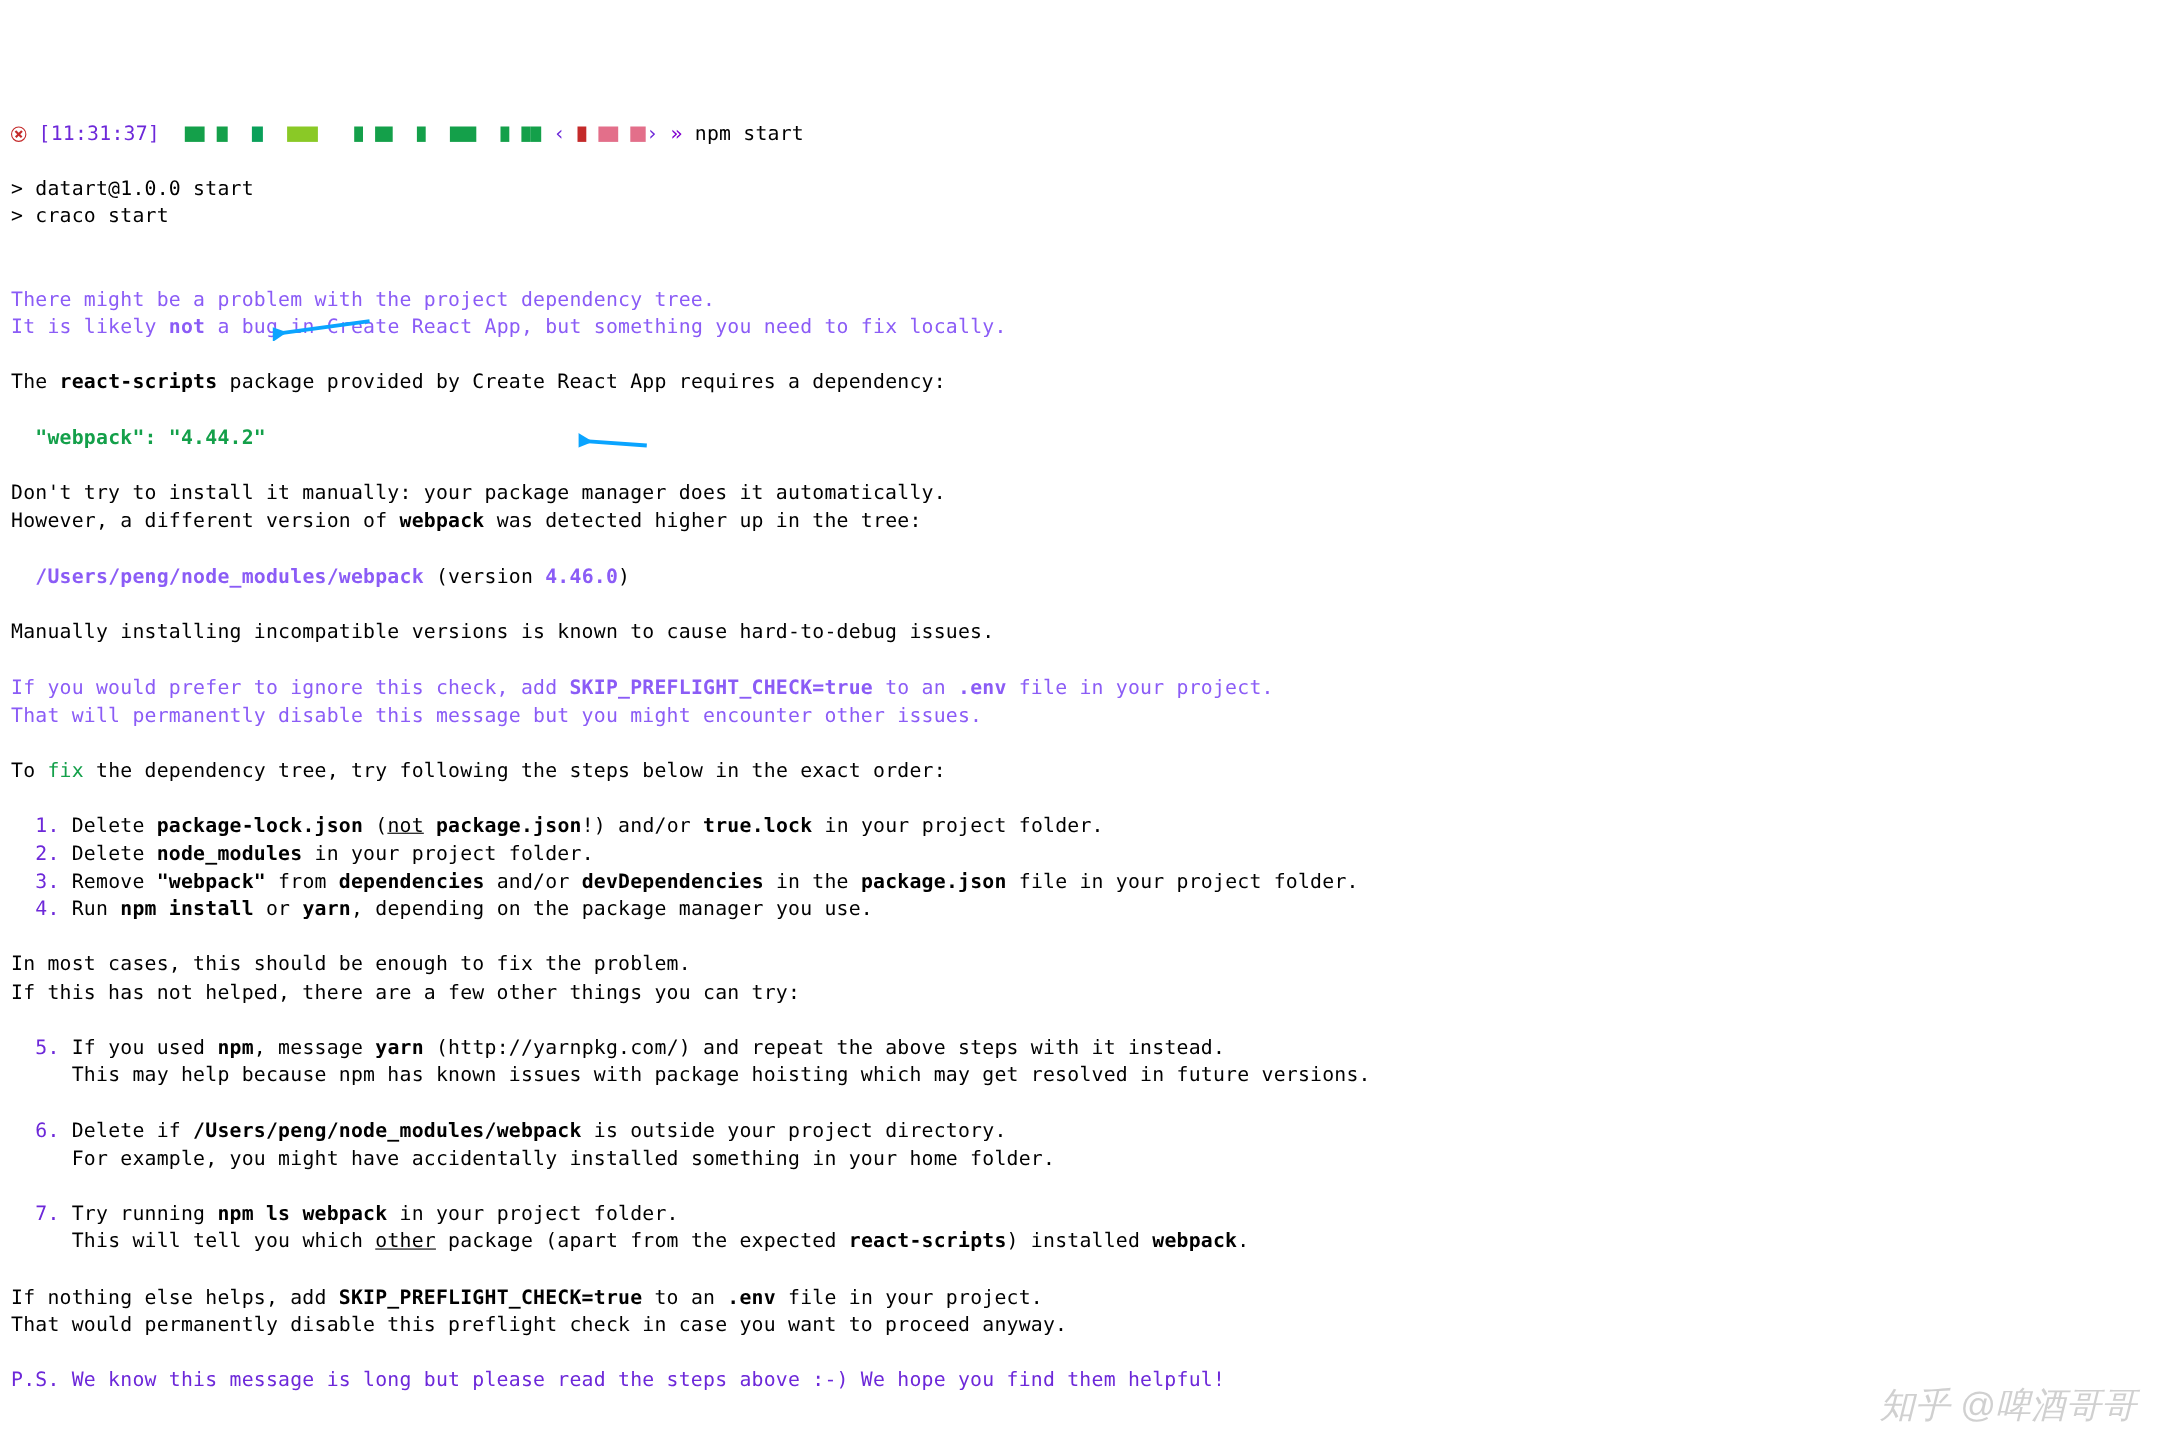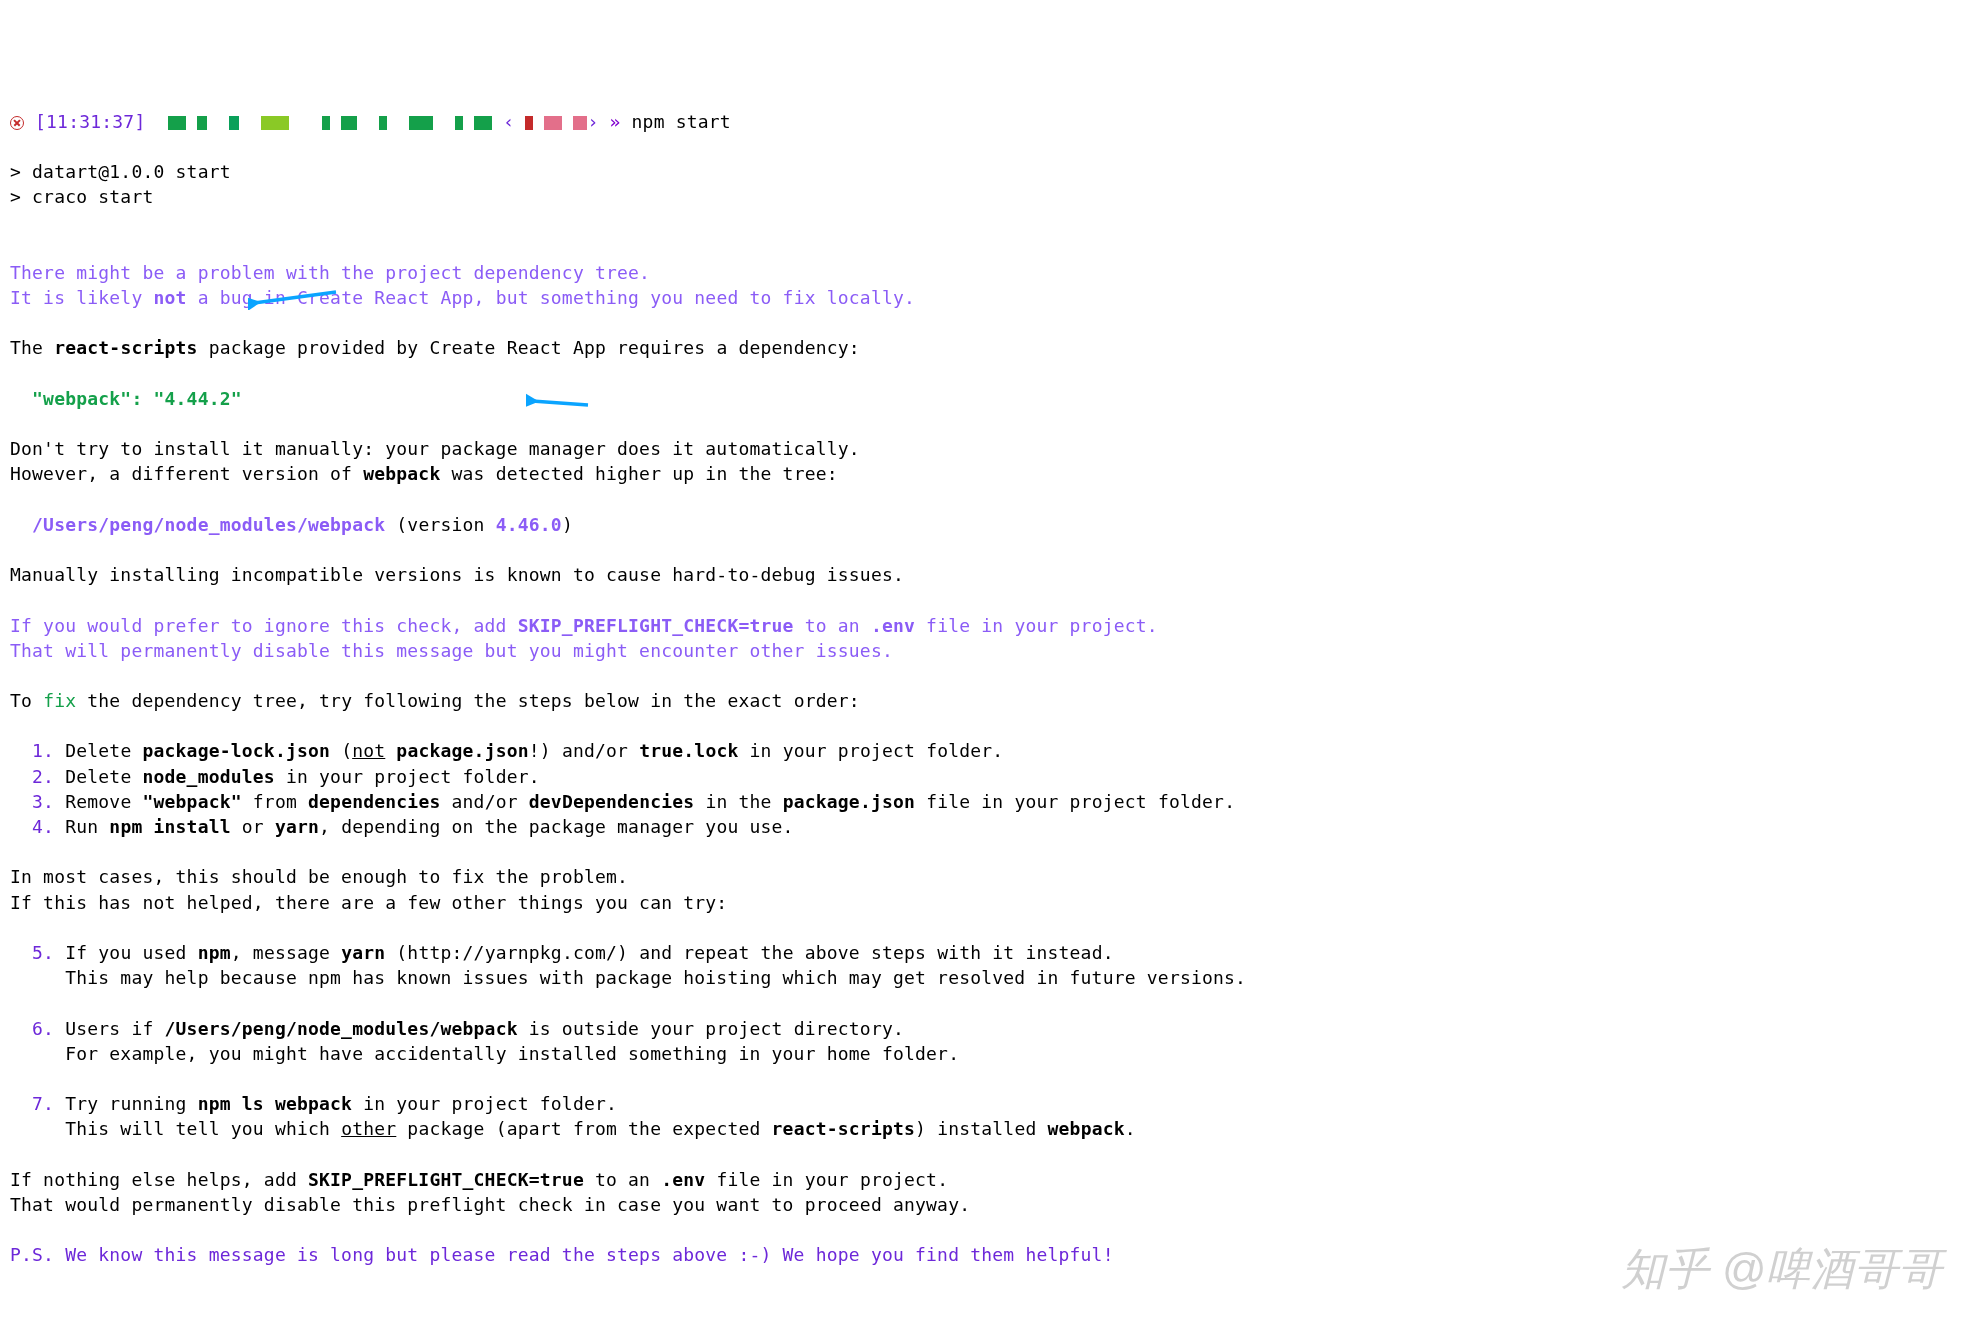--- a/index.html
+++ b/index.html
@@ -17,21 +17,21 @@
   .green { color: #14a04a; }
   .teal { color: #6d28d9; }
   .purple { color: #8000d0; }
   .bold { font-weight: 700; }
   .under { text-decoration: underline; }
   .watermark {
     position: fixed;
     right: 24px;
     bottom: 18px;
     font-family: "PingFang SC", "Hiragino Sans GB", "Microsoft YaHei", sans-serif;
-    font-size: 44px;
+    font-size: 32px;
     color: rgba(120,120,120,0.35);
     font-style: italic;
     letter-spacing: 0;
     pointer-events: none;
   }
   .arrow {
     position: absolute;
     pointer-events: none;
   }
   .errx {
@@ -87,21 +87,21 @@
   <span class="teal">2.</span><span> Delete </span><span class="bold">node_modules</span><span> in your project folder.</span>
   <span class="teal">3.</span><span> Remove </span><span class="bold">"webpack"</span><span> from </span><span class="bold">dependencies</span><span> and/or </span><span class="bold">devDependencies</span><span> in the </span><span class="bold">package.json</span><span> file in your project folder.</span>
   <span class="teal">4.</span><span> Run </span><span class="bold">npm install</span><span> or </span><span class="bold">yarn</span><span>, depending on the package manager you use.</span>
 
 <span>In most cases, this should be enough to fix the problem.</span>
 <span>If this has not helped, there are a few other things you can try:</span>
 
   <span class="teal">5.</span><span> If you used </span><span class="bold">npm</span><span>, message </span><span class="bold">yarn</span><span> (http://yarnpkg.com/) and repeat the above steps with it instead.</span>
 <span>     This may help because npm has known issues with package hoisting which may get resolved in future versions.</span>
 
-  <span class="teal">6.</span><span> Users if </span><span class="bold">/Users/peng/node_modules/webpack</span><span> is outside your project directory.</span>
+  <span class="teal">6.</span><span> Delete if </span><span class="bold">/Users/peng/node_modules/webpack</span><span> is outside your project directory.</span>
 <span>     For example, you might have accidentally installed something in your home folder.</span>
 
   <span class="teal">7.</span><span> Try running </span><span class="bold">npm ls webpack</span><span> in your project folder.</span>
 <span>     This will tell you which </span><span class="under">other</span><span> package (apart from the expected </span><span class="bold">react-scripts</span><span>) installed </span><span class="bold">webpack</span><span>.</span>
 
 <span>If nothing else helps, add </span><span class="bold">SKIP_PREFLIGHT_CHECK=true</span><span> to an </span><span class="bold">.env</span><span> file in your project.</span>
 <span>That would permanently disable this preflight check in case you want to proceed anyway.</span>
 
 <span class="teal">P.S. We know this message is long but please read the steps above :-) We hope you find them helpful!</span>
 

